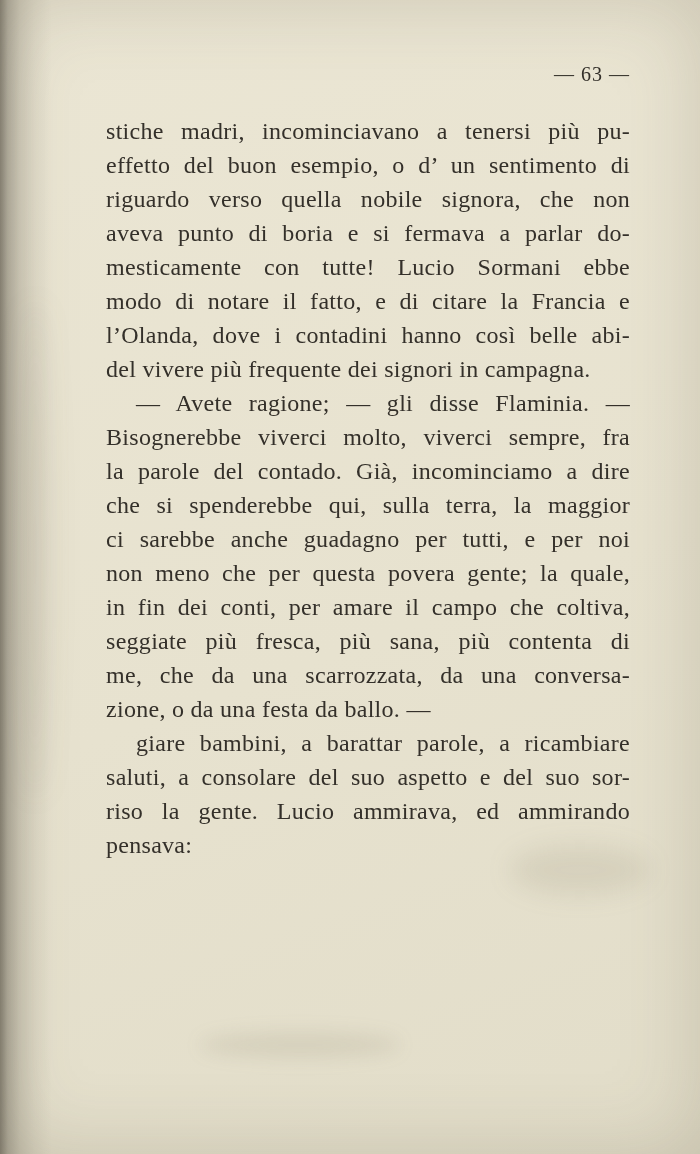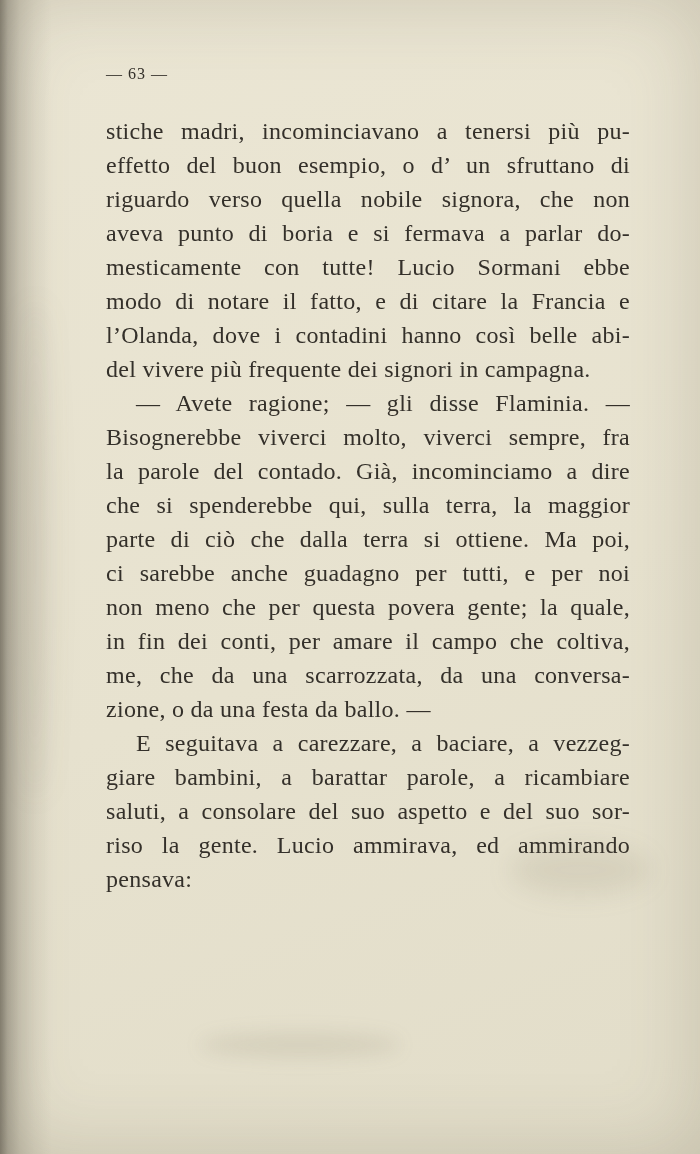--- a/index.html
+++ b/index.html
@@ -40,22 +40,22 @@
   }
 
   .content {
     position: absolute;
     left: 106px;
     right: 70px;
     top: 60px;
   }
 
   .page-number {
-    text-align: left;
-    font-size: 16px;
+    text-align: right;
+    font-size: 20px;
     line-height: 28px;
     letter-spacing: 1px;
     margin-bottom: 26px;
   }
 
   .text-block {
     font-size: 24px;
     line-height: 34px;
     letter-spacing: 0.012em;
   }
@@ -102,42 +102,41 @@
 
 <div class="page">
   <div class="binding-shadow"></div>
 
   <div class="content">
     <div class="page-number">— 63 —</div>
 
     <div class="text-block">
         <div class="paragraph">
           <div class="line">stiche madri, incominciavano a tenersi più pu-</div>
-          <div class="line">effetto del buon esempio, o d’ un sfruttano di</div>
+          <div class="line">effetto del buon esempio, o d’ un sentimento di</div>
           <div class="line">riguardo verso quella nobile signora, che non</div>
           <div class="line">aveva punto di boria e si fermava a parlar do-</div>
           <div class="line">mesticamente con tutte! Lucio Sormani ebbe</div>
           <div class="line">modo di notare il fatto, e di citare la Francia e</div>
           <div class="line">l’Olanda, dove i contadini hanno così belle abi-</div>
           <div class="line last">del vivere più frequente dei signori in campagna.</div>
         </div>
         <div class="paragraph indent">
           <div class="line">— Avete ragione; — gli disse Flaminia. —</div>
           <div class="line">Bisognerebbe viverci molto, viverci sempre, fra</div>
           <div class="line">la parole del contado. Già, incominciamo a dire</div>
           <div class="line">che si spenderebbe qui, sulla terra, la maggior</div>
-          <div class="line">parte di ciò che dalla terra si ottiene. Ma poi,</div>
           <div class="line">ci sarebbe anche guadagno per tutti, e per noi</div>
           <div class="line">non meno che per questa povera gente; la quale,</div>
           <div class="line">in fin dei conti, per amare il campo che coltiva,</div>
+          <div class="line">seggiate più fresca, più sana, più contenta di</div>
           <div class="line">me, che da una scarrozzata, da una conversa-</div>
           <div class="line last">zione, o da una festa da ballo. —</div>
         </div>
         <div class="paragraph indent">
-          <div class="line">E seguitava a carezzare, a baciare, a vezzeg-</div>
           <div class="line">giare bambini, a barattar parole, a ricambiare</div>
           <div class="line">saluti, a consolare del suo aspetto e del suo sor-</div>
           <div class="line">riso la gente. Lucio ammirava, ed ammirando</div>
           <div class="line last">pensava:</div>
         </div>
       </div>
   </div>
 
   <div class="stain stain-1"></div>
   <div class="stain stain-2"></div>

